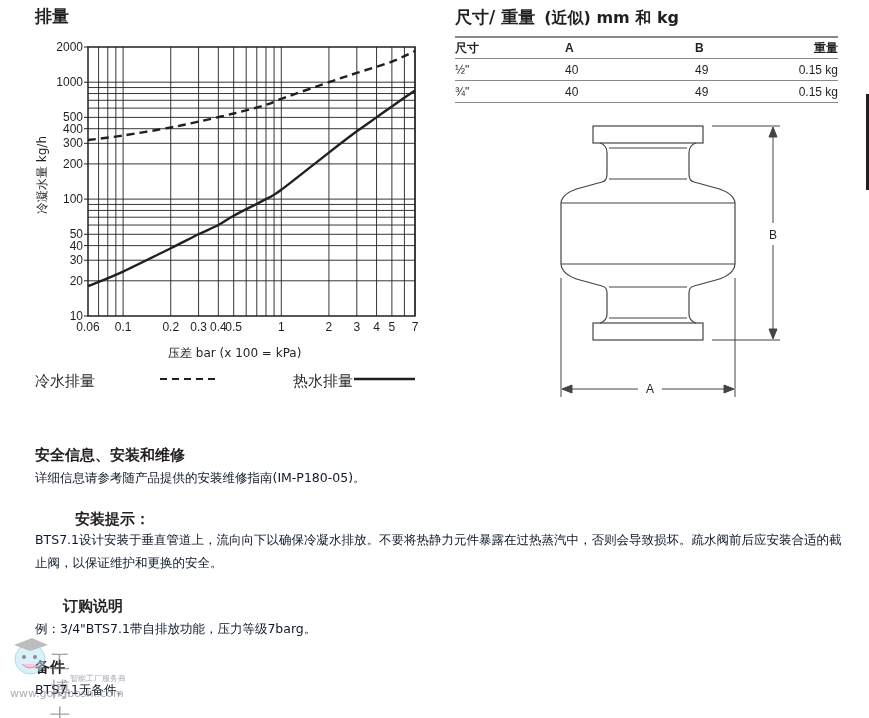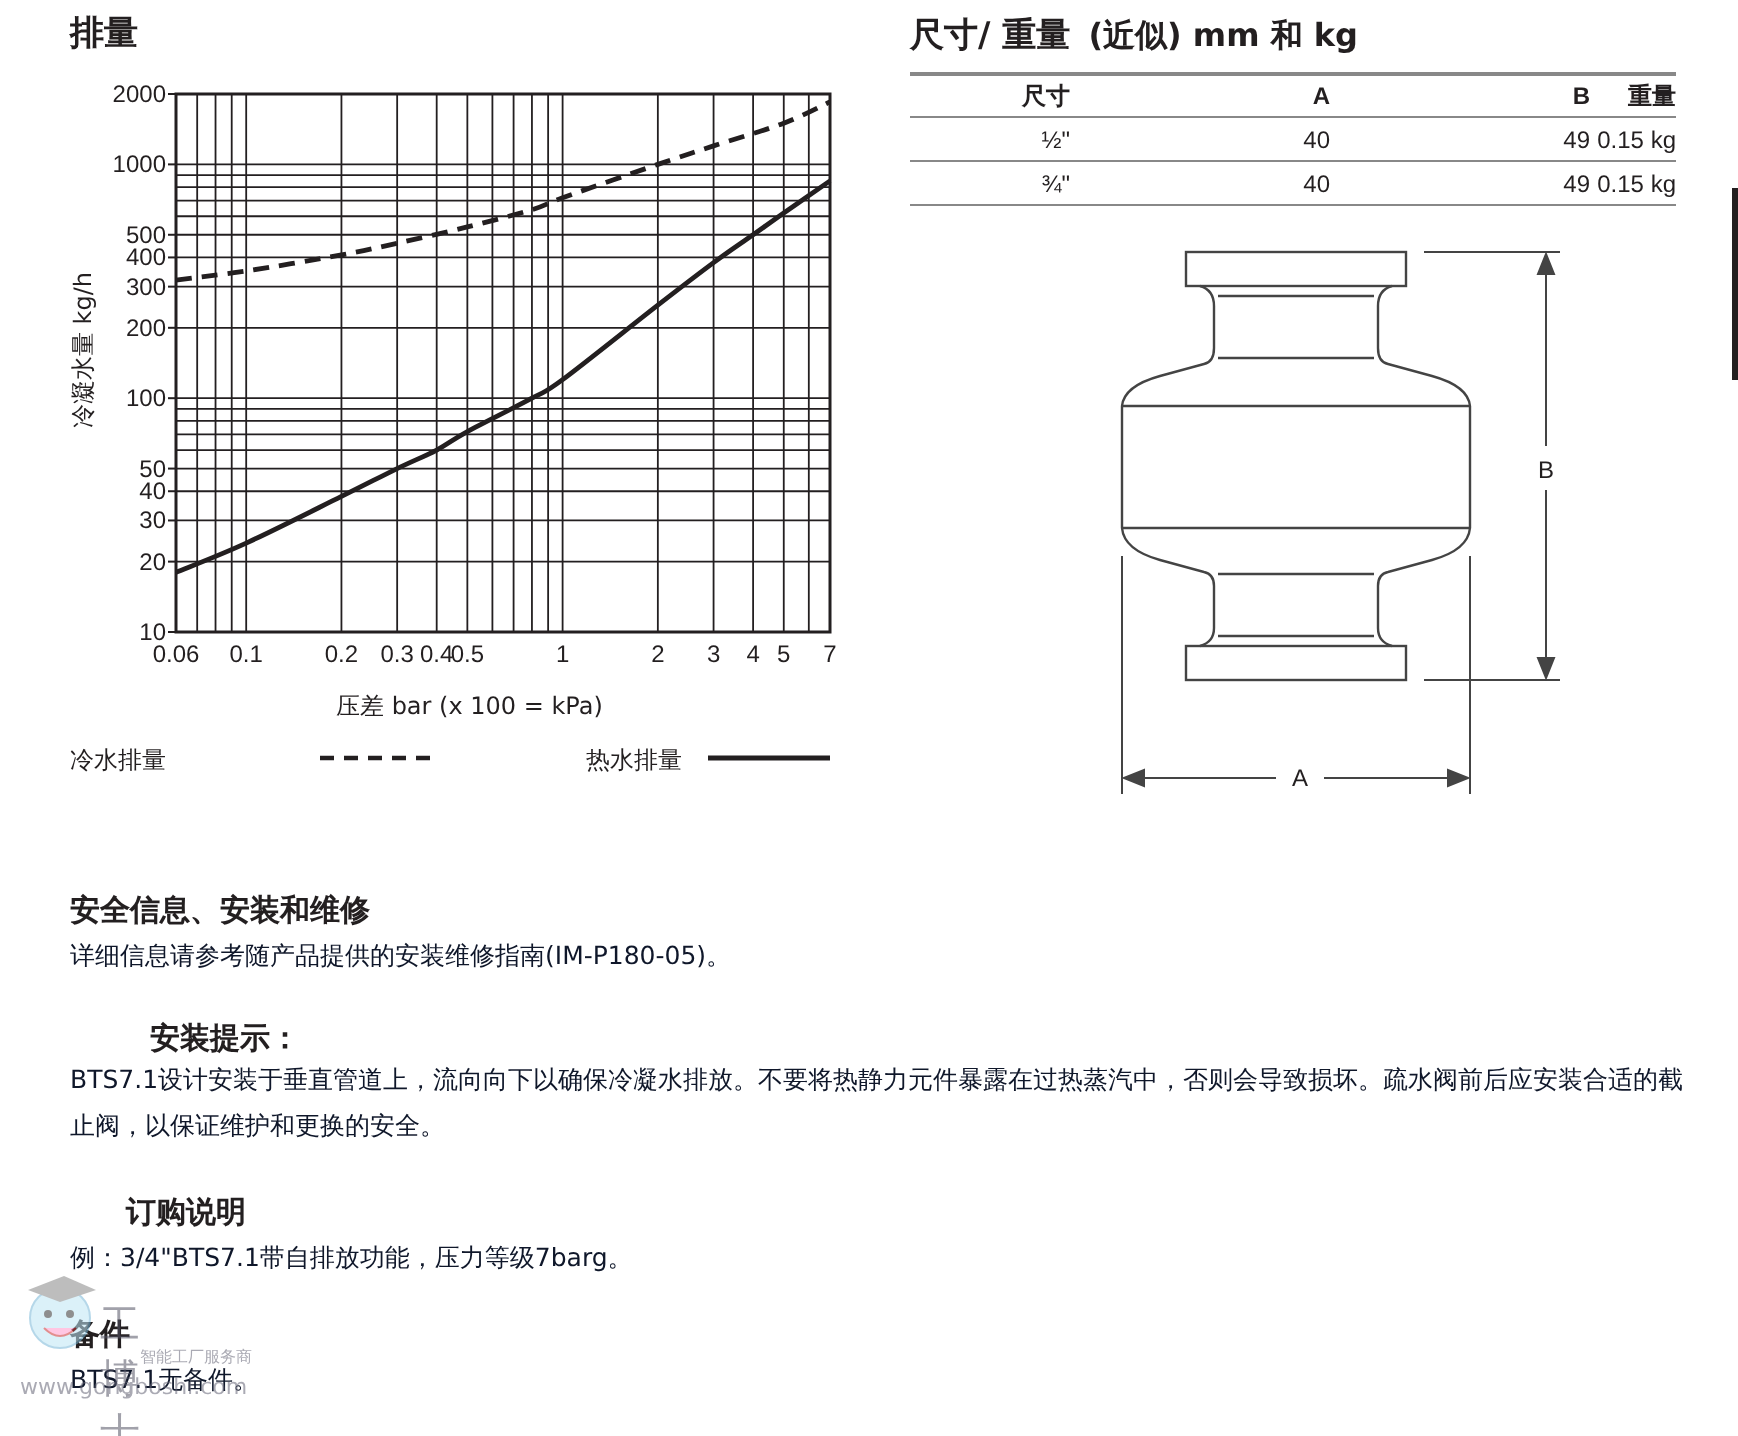--- a/index.html
+++ b/index.html
@@ -1,23 +1,23 @@
 <!DOCTYPE html>
 <html><head>
 <meta charset="utf-8">
 <style>
   html,body{margin:0;padding:0;background:#fff;}
   body{width:869px;height:718px;position:relative;overflow:hidden;font-family:"DejaVu Sans","Liberation Sans",sans-serif;color:#231f20;}
   .abs{position:absolute;}
   .h-title{font-size:17px;font-weight:bold;}
   .sec-title{font-size:15px;font-weight:bold;}
   .body-text{font-size:12.5px;line-height:23px;color:#0f172a;}
-  .legend-text{font-size:12px;}
+  .legend-text{font-size:15px;}
   table.dims{border-collapse:collapse;width:383px;font-family:"Liberation Sans",sans-serif;font-size:12px;}
-  table.dims td,table.dims th{padding:0;height:21px;text-align:right;}
+  table.dims td,table.dims th{padding:0;height:21px;}
   table.dims thead th{font-weight:bold;border-top:2px solid #888;border-bottom:1.5px solid #888;height:20px;}
   table.dims tbody td{border-bottom:1.5px solid #888;}
   .c0{text-align:left;width:80px;}
   .c1{text-align:left;width:100px;padding-left:30px !important;}
   .c2{text-align:left;width:100px;padding-left:30px !important;}
   .c3{text-align:right;margin-left:40px;}
   .side-bar{position:absolute;left:866px;top:94px;width:3px;height:96px;background:#231f20;}
   .watermark{position:absolute;left:10px;top:635px;opacity:0.55;}
 </style>
 </head>

